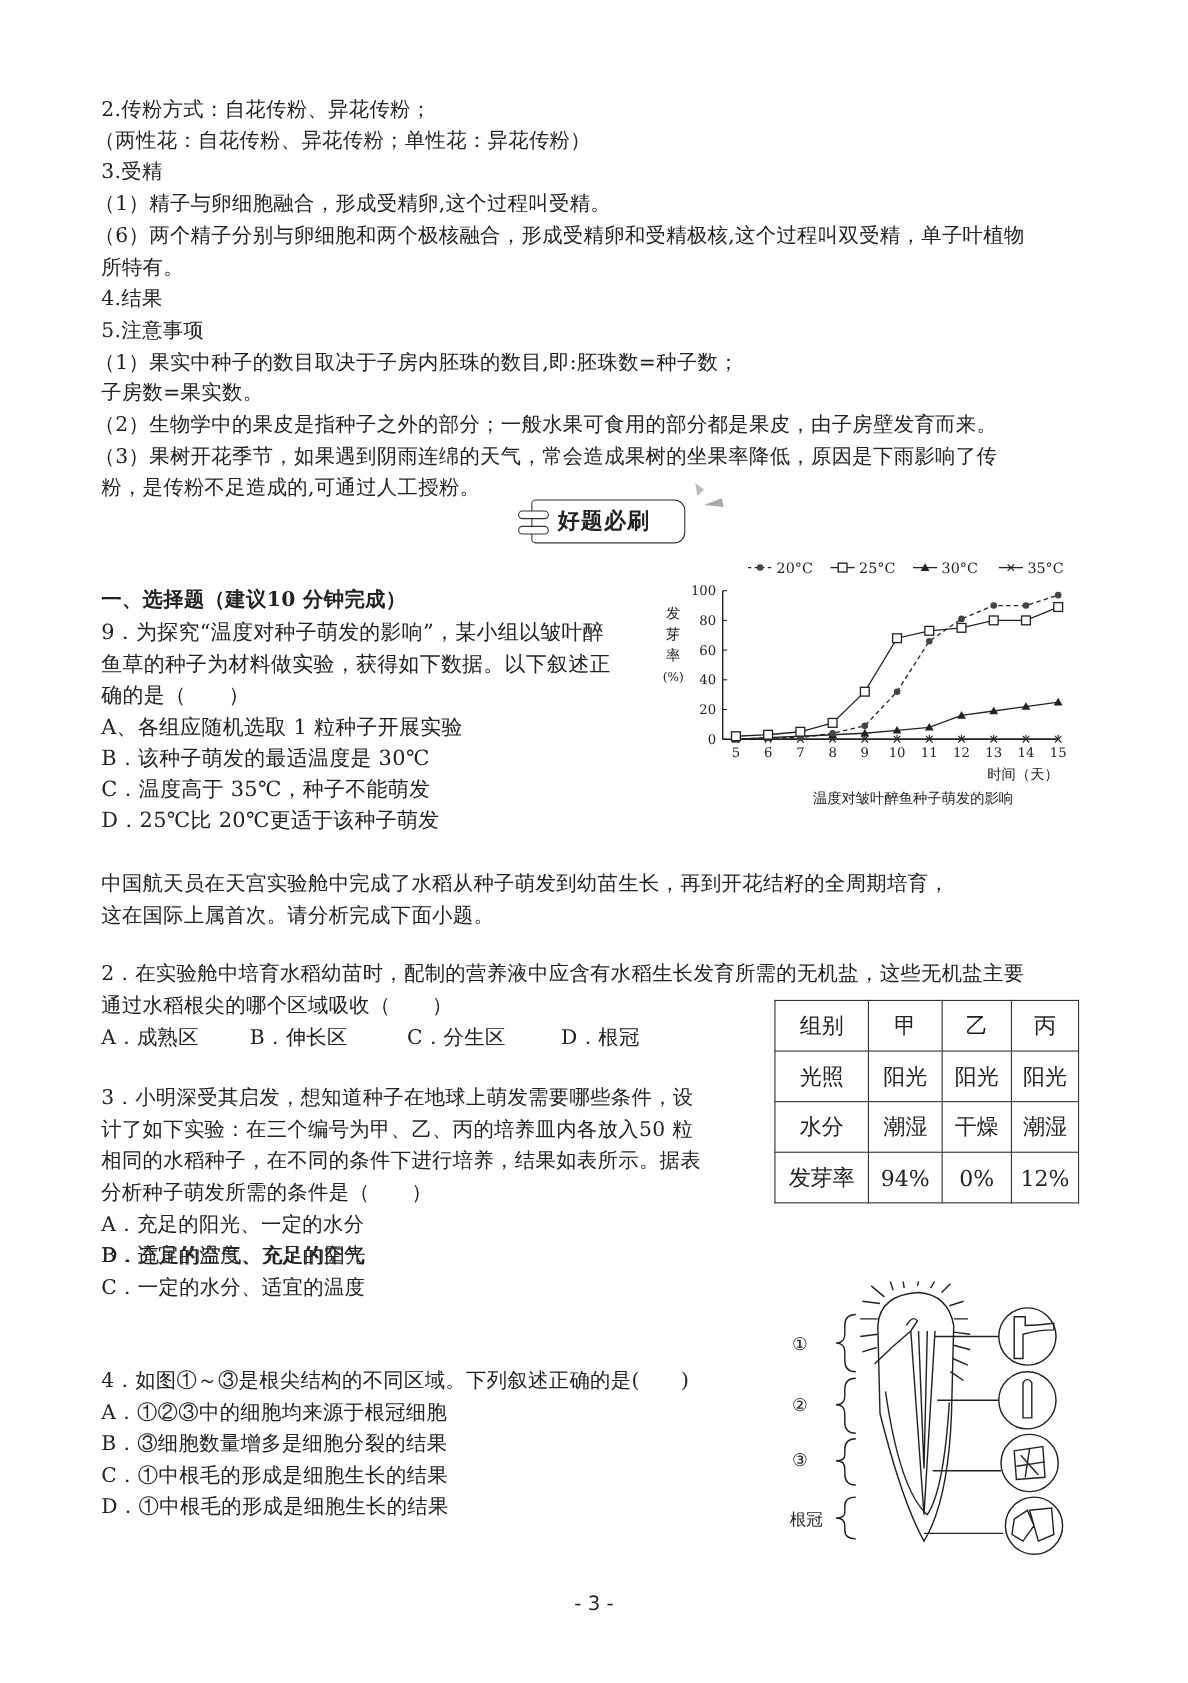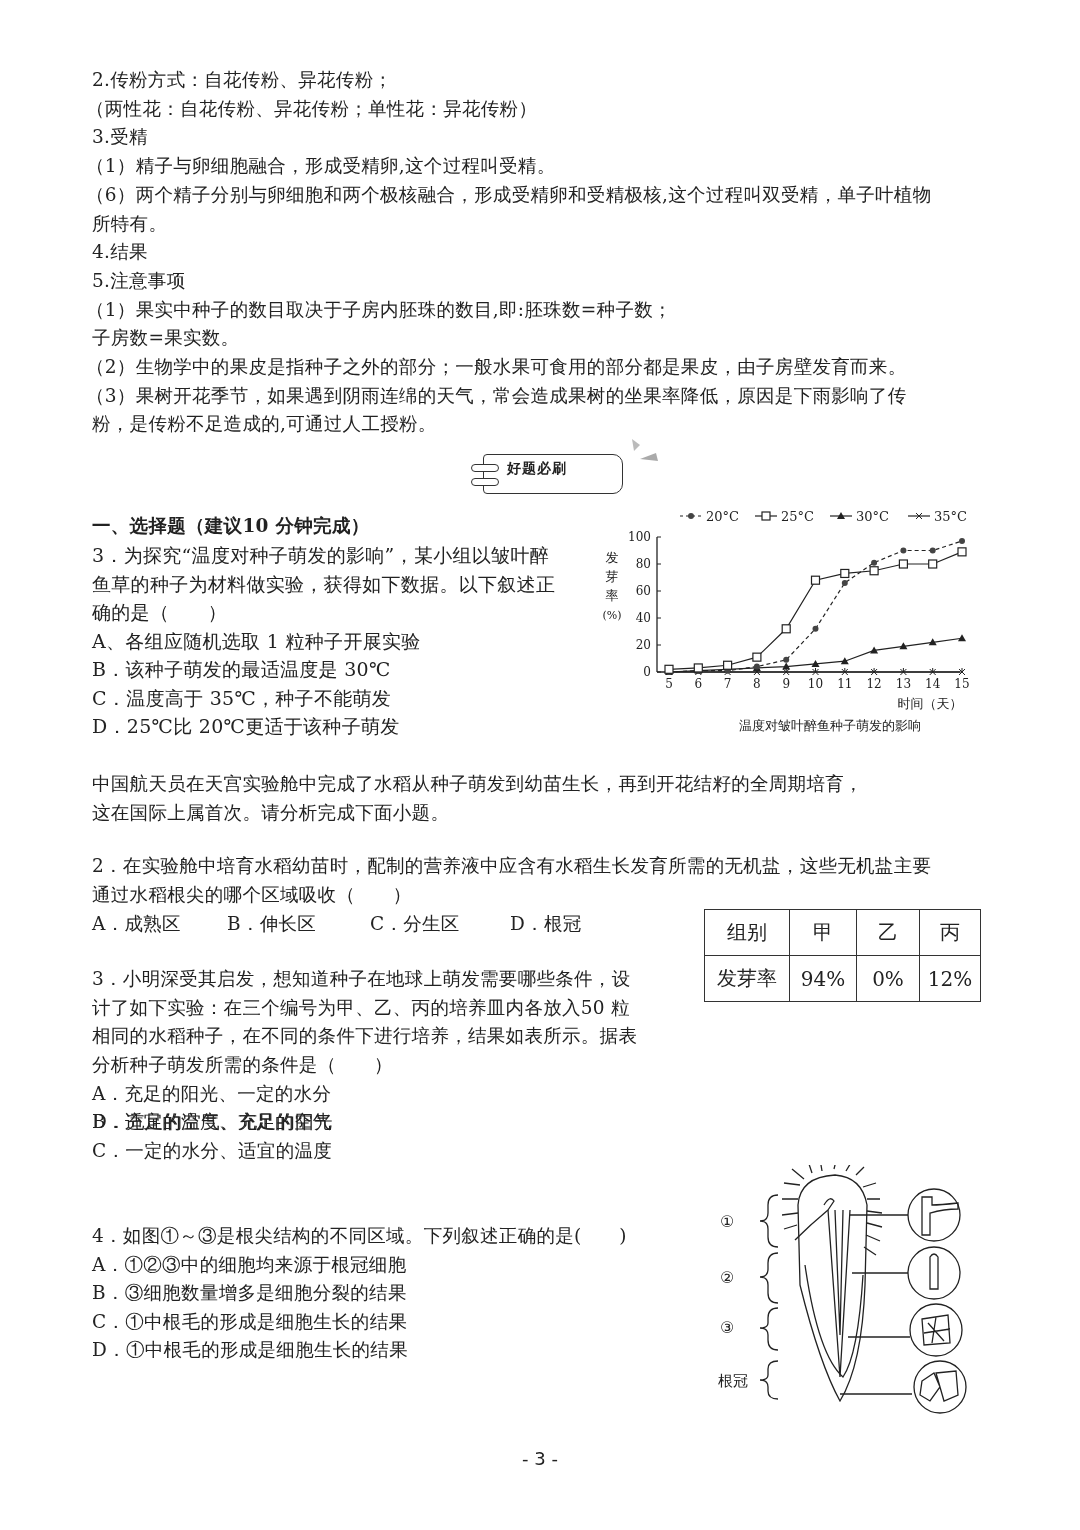--- a/index.html
+++ b/index.html
@@ -1,24 +1,24 @@
 <!DOCTYPE html>
 <html><head>
 <meta charset="utf-8">
 <style>
   html, body { margin:0; padding:0; background:#fff; }
   body { width:1080px; height:1530px; position:relative; overflow:hidden;
          font-family:"DejaVu Serif","Liberation Serif",serif; color:#222; }
-  .line { position:absolute; left:92px; font-size:18.5px; line-height:28px; white-space:nowrap; letter-spacing:0.3px; }
+  .line { position:absolute; left:92px; font-size:18.5px; line-height:28px; white-space:nowrap; letter-spacing:0.3px;margin-top:20px; }
   .q { font-size:19px; }
   .bold { font-weight:bold; }
   .badge { position:absolute; left:465px; top:448px; width:160px; height:48px; }
   .badge-box { position:absolute; left:18px; top:6px; width:138px; height:38px; border:1.5px solid #333;
                border-radius:4px 10px 10px 4px; background:#fff; }
-  .badge-text { position:absolute; left:42px; top:12px; font-size:14px; font-weight:bold;
+  .badge-text { position:absolute; left:42px; top:12px; font-size:20px; font-weight:bold;
                 font-family:"DejaVu Sans","Liberation Sans",sans-serif; color:#222; letter-spacing:1px; }
   .badge-bar { position:absolute; left:6px; width:26px; height:6px; border:1.5px solid #333; border-radius:4px; background:#fff; }
   .badge-deco { position:absolute; left:628px; top:435px; }
   table.exp { position:absolute; left:704px; top:909px; border-collapse:collapse; font-size:20px;
               font-family:"DejaVu Serif","Liberation Serif",serif; }
   table.exp td { border:1.5px solid #333; text-align:center; height:45px; padding:0; }
   .chart-wrap { position:absolute; left:590px; top:500px; }
   .page-num { position:absolute; left:0; width:1080px; top:1448px; text-align:center; font-size:18px;
               font-family:"DejaVu Sans","Liberation Sans",sans-serif; }
   .diagram { position:absolute; left:700px; top:1165px; }
@@ -46,21 +46,21 @@
   <div class="badge-bar" style="top:30px"></div>
   <div class="badge-text">好题必刷</div>
 </div>
 <svg class="badge-deco" width="36" height="30">
   <polygon points="4,4 12,10 6,16" fill="#bbb"></polygon>
   <polygon points="12,24 28,18 30,26" fill="#aaa"></polygon>
 </svg>
 
 <div class="line bold" style="top:512px">一、选择题（建议10 分钟完成）</div>
 
-<div class="line q" style="top:541px">3．为探究“温度对种子萌发的影响”，某小组以皱叶醉</div>
+<div class="line q" style="top:541px">9．为探究“温度对种子萌发的影响”，某小组以皱叶醉</div>
 <div class="line q" style="top:570px">鱼草的种子为材料做实验，获得如下数据。以下叙述正</div>
 <div class="line q" style="top:598px">确的是（　　）</div>
 <div class="line q" style="top:627px">A、各组应随机选取 1 粒种子开展实验</div>
 <div class="line q" style="top:655px">B．该种子萌发的最适温度是 30℃</div>
 <div class="line q" style="top:684px">C．温度高于 35℃，种子不能萌发</div>
 <div class="line q" style="top:712px">D．25℃比 20℃更适于该种子萌发</div>
 
 <div class="chart-wrap">
   <svg id="chart" width="400" height="240" style="font-family:'DejaVu Serif','Liberation Serif',serif;">
       <line x1="67" y1="37" x2="67" y2="172" stroke="#222" stroke-width="1.3"></line>
@@ -189,20 +189,32 @@
 
 <table class="exp">
   <tbody id="exp-body">
       <tr>
         <td style="width: 84px;">组别</td>
         <td style="width: 66px;">甲</td>
         <td style="width: 62px;">乙</td>
         <td style="width: 60px;">丙</td>
       </tr>
       <tr>
+        <td style="width: 84px;">光照</td>
+        <td style="width: 66px;">阳光</td>
+        <td style="width: 62px;">阳光</td>
+        <td style="width: 60px;">阳光</td>
+      </tr>
+      <tr>
+        <td style="width: 84px;">水分</td>
+        <td style="width: 66px;">潮湿</td>
+        <td style="width: 62px;">干燥</td>
+        <td style="width: 60px;">潮湿</td>
+      </tr>
+      <tr>
         <td style="width: 84px;">发芽率</td>
         <td style="width: 66px;">94%</td>
         <td style="width: 62px;">0%</td>
         <td style="width: 60px;">12%</td>
       </tr>
     </tbody>
 </table>
 
 <div class="line" style="top:1222px">4．如图①～③是根尖结构的不同区域。下列叙述正确的是(　　)</div>
 <div class="line" style="top:1251px">A．①②③中的细胞均来源于根冠细胞</div>

